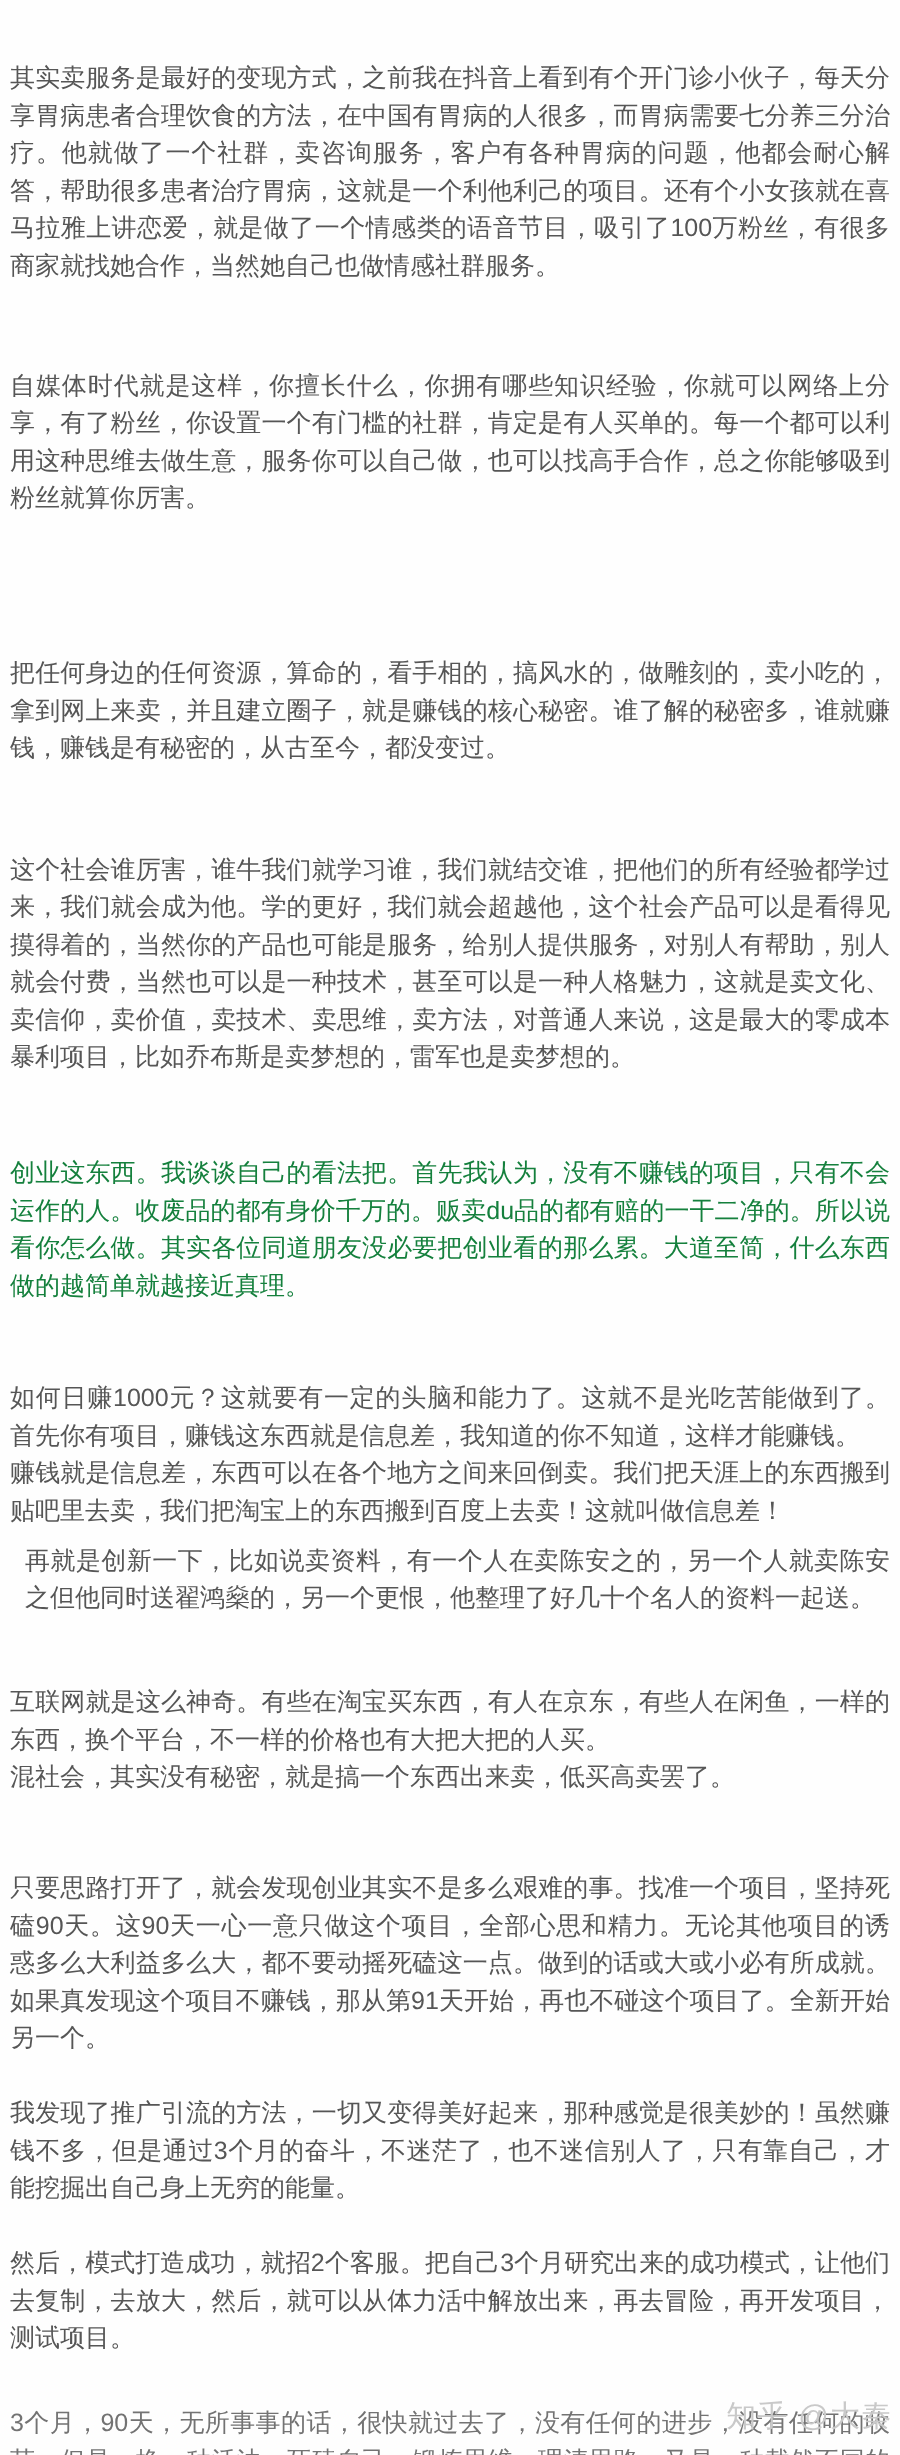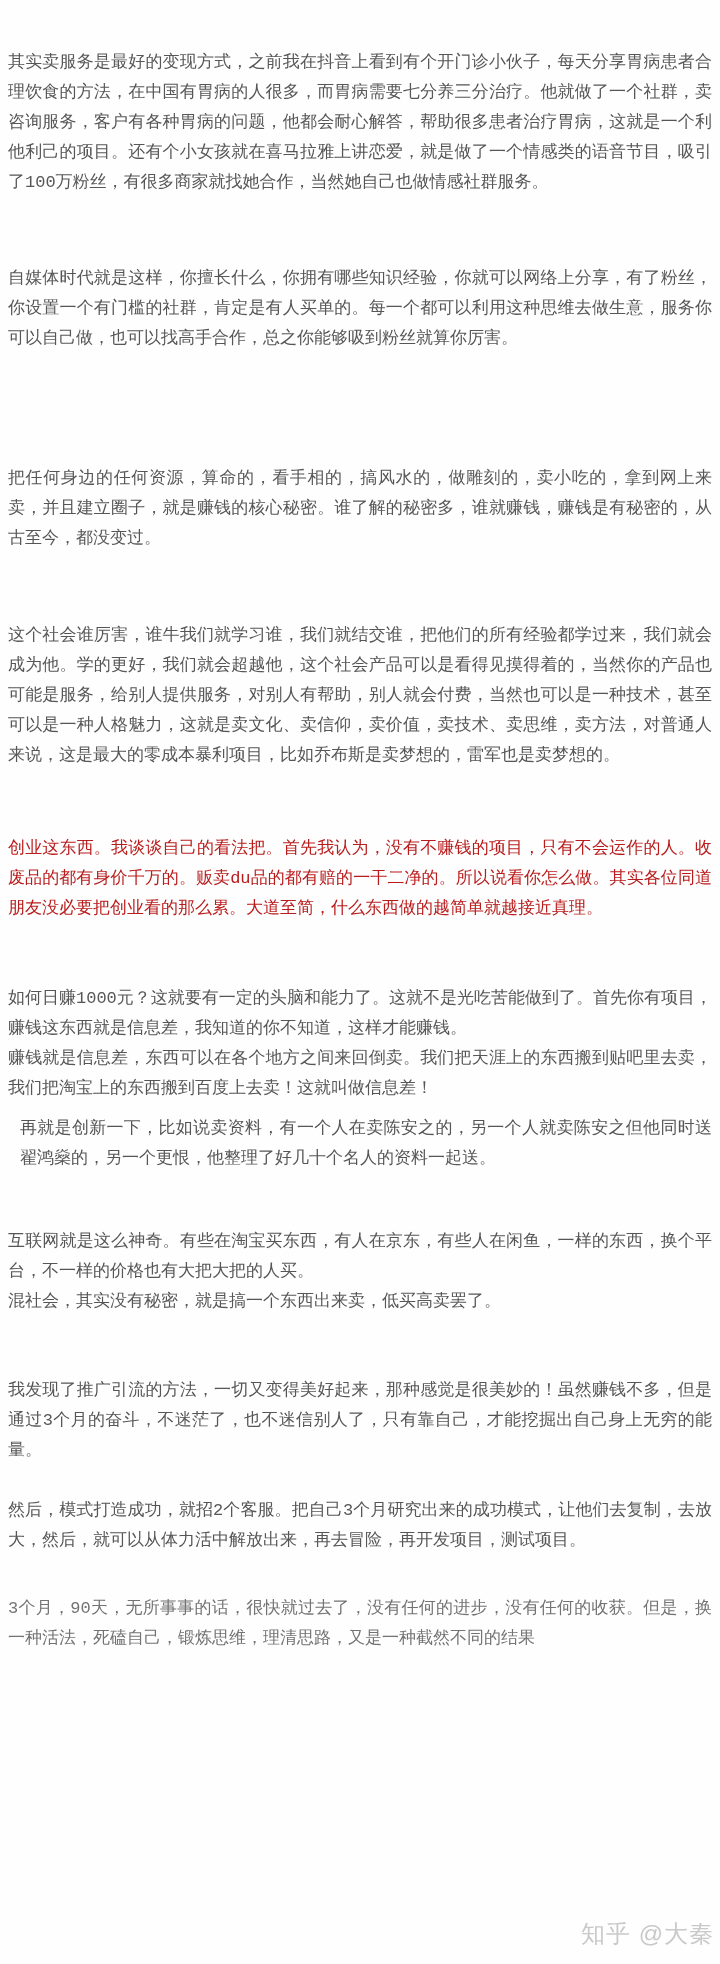--- a/index.html
+++ b/index.html
@@ -14,28 +14,27 @@
     margin: 0;
     background: #fefefe;
     overflow: hidden;
     font-family: "Liberation Sans", "DejaVu Sans", sans-serif;
   }
   .content {
     padding: 48px 8px 0 8px;
   }
   .para {
     margin: 0;
-    font-size: 17px;
+    font-size: 20px;
     line-height: 30px;
     color: #565656;
     text-align: justify;
     white-space: pre-wrap;
     word-break: break-all;
     letter-spacing: 0;
-    font-family: Liberation Mono, monospace;
   }
   .watermark {
     position: absolute;
     top: 1920px;
     right: 6px;
     font-size: 24px;
     line-height: 28px;
     color: #c9c9c9;
     letter-spacing: 1px;
     white-space: nowrap;
@@ -44,24 +43,25 @@
 </style>
 </head>
 <body>
 
 <div class="page">
   <div class="content" id="article-body">
       <p class="para" style="margin-bottom: 66px; color: rgb(86, 86, 86);">其实卖服务是最好的变现方式，之前我在抖音上看到有个开门诊小伙子，每天分享胃病患者合理饮食的方法，在中国有胃病的人很多，而胃病需要七分养三分治疗。他就做了一个社群，卖咨询服务，客户有各种胃病的问题，他都会耐心解答，帮助很多患者治疗胃病，这就是一个利他利己的项目。还有个小女孩就在喜马拉雅上讲恋爱，就是做了一个情感类的语音节目，吸引了100万粉丝，有很多商家就找她合作，当然她自己也做情感社群服务。</p>
       <p class="para" style="margin-bottom: 110px; color: rgb(86, 86, 86);">自媒体时代就是这样，你擅长什么，你拥有哪些知识经验，你就可以网络上分享，有了粉丝，你设置一个有门槛的社群，肯定是有人买单的。每一个都可以利用这种思维去做生意，服务你可以自己做，也可以找高手合作，总之你能够吸到粉丝就算你厉害。</p>
       <p class="para" style="margin-bottom: 67px; color: rgb(86, 86, 86); margin-top: 39px;">把任何身边的任何资源，算命的，看手相的，搞风水的，做雕刻的，卖小吃的，拿到网上来卖，并且建立圈子，就是赚钱的核心秘密。谁了解的秘密多，谁就赚钱，赚钱是有秘密的，从古至今，都没变过。</p>
       <p class="para" style="margin-bottom: 63px; color: rgb(86, 86, 86);">这个社会谁厉害，谁牛我们就学习谁，我们就结交谁，把他们的所有经验都学过来，我们就会成为他。学的更好，我们就会超越他，这个社会产品可以是看得见摸得着的，当然你的产品也可能是服务，给别人提供服务，对别人有帮助，别人就会付费，当然也可以是一种技术，甚至可以是一种人格魅力，这就是卖文化、卖信仰，卖价值，卖技术、卖思维，卖方法，对普通人来说，这是最大的零成本暴利项目，比如乔布斯是卖梦想的，雷军也是卖梦想的。</p>
-      <p class="para" style="margin-bottom: 60px; color: #b91c1c;">创业这东西。我谈谈自己的看法把。首先我认为，没有不赚钱的项目，只有不会运作的人。收废品的都有身价千万的。贩卖du品的都有赔的一干二净的。所以说看你怎么做。其实各位同道朋友没必要把创业看的那么累。大道至简，什么东西做的越简单就越接近真理。</p>
+      <p class="para" style="margin-bottom: 60px; color: #15803d;">创业这东西。我谈谈自己的看法把。首先我认为，没有不赚钱的项目，只有不会运作的人。收废品的都有身价千万的。贩卖du品的都有赔的一干二净的。所以说看你怎么做。其实各位同道朋友没必要把创业看的那么累。大道至简，什么东西做的越简单就越接近真理。</p>
       <p class="para" style="margin-bottom: 10px; color: rgb(86, 86, 86);">如何日赚1000元？这就要有一定的头脑和能力了。这就不是光吃苦能做到了。首先你有项目，赚钱这东西就是信息差，我知道的你不知道，这样才能赚钱。
 赚钱就是信息差，东西可以在各个地方之间来回倒卖。我们把天涯上的东西搬到贴吧里去卖，我们把淘宝上的东西搬到百度上去卖！这就叫做信息差！</p>
       <p class="para" style="margin-bottom: 53px; color: rgb(86, 86, 86); margin-left: 12px;">再就是创新一下，比如说卖资料，有一个人在卖陈安之的，另一个人就卖陈安之但他同时送翟鸿燊的，另一个更恨，他整理了好几十个名人的资料一起送。</p>
       <p class="para" style="margin-bottom: 59px; color: rgb(86, 86, 86);">互联网就是这么神奇。有些在淘宝买东西，有人在京东，有些人在闲鱼，一样的东西，换个平台，不一样的价格也有大把大把的人买。
 混社会，其实没有秘密，就是搞一个东西出来卖，低买高卖罢了。</p>
+      <p class="para" style="margin-bottom: 30px; color: rgb(86, 86, 86);">只要思路打开了，就会发现创业其实不是多么艰难的事。找准一个项目，坚持死磕90天。这90天一心一意只做这个项目，全部心思和精力。无论其他项目的诱惑多么大利益多么大，都不要动摇死磕这一点。做到的话或大或小必有所成就。如果真发现这个项目不赚钱，那从第91天开始，再也不碰这个项目了。全新开始另一个。</p>
       <p class="para" style="margin-bottom: 30px; color: rgb(86, 86, 86);">我发现了推广引流的方法，一切又变得美好起来，那种感觉是很美妙的！虽然赚钱不多，但是通过3个月的奋斗，不迷茫了，也不迷信别人了，只有靠自己，才能挖掘出自己身上无穷的能量。</p>
       <p class="para" style="margin-bottom: 30px; color: rgb(86, 86, 86);">然后，模式打造成功，就招2个客服。把自己3个月研究出来的成功模式，让他们去复制，去放大，然后，就可以从体力活中解放出来，再去冒险，再开发项目，测试项目。</p>
       <p class="para" style="margin-bottom: 0px; color: #737373; margin-top: 38px;">3个月，90天，无所事事的话，很快就过去了，没有任何的进步，没有任何的收获。但是，换一种活法，死磕自己，锻炼思维，理清思路，又是一种截然不同的结果</p>
     </div>
   <div class="watermark" style="color: rgb(201, 201, 201);">知乎 @大秦</div>
 </div>
 
 </body></html>

